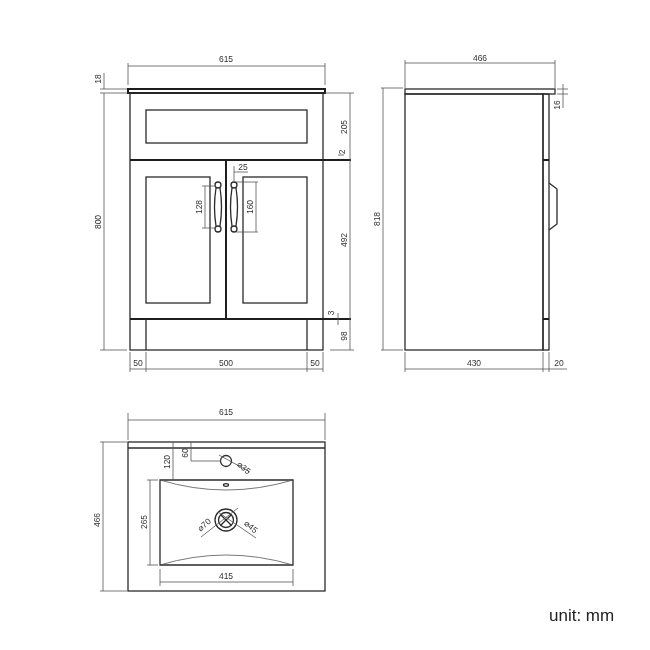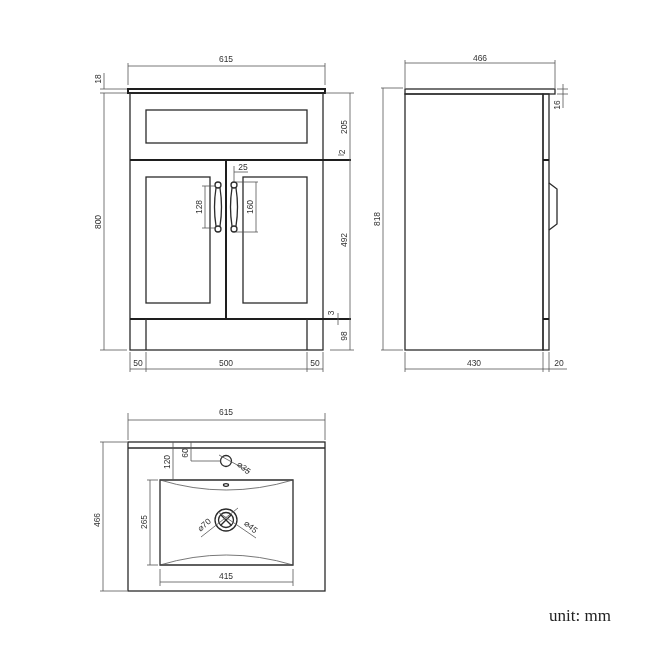--- a/index.html
+++ b/index.html
@@ -2,21 +2,21 @@
 <html><head>
   <meta charset="utf-8">
   <style>
     html, body { margin: 0; padding: 0; background: #ffffff; }
     body { width: 650px; height: 650px; position: relative; overflow: hidden; font-family: "Liberation Sans", sans-serif; }
     svg { position: absolute; left: 0; top: 0; }
     .obj { stroke: #2b2b2b; stroke-width: 1.3; fill: none; }
     .thick { stroke: #1e1e1e; stroke-width: 2; fill: none; }
     .dim { stroke: #555555; stroke-width: 0.8; fill: none; }
     .lbl { font-family: "Liberation Sans", sans-serif; font-size: 8.5px; fill: #333333; }
-    .unit { position: absolute; left: 549px; top: 606px; font-family: Liberation Serif, serif; font-size: 17px; color: #222222; }
+    .unit { position: absolute; left: 549px; top: 606px; font-family: Liberation Sans, sans-serif; font-size: 17px; color: #222222; }
   </style>
 </head>
 <body>
 
 <svg width="650" height="650" viewBox="0 0 650 650">
 
   <g>
 
     <rect class="thick" x="128" y="89" width="197" height="4"></rect>
 

